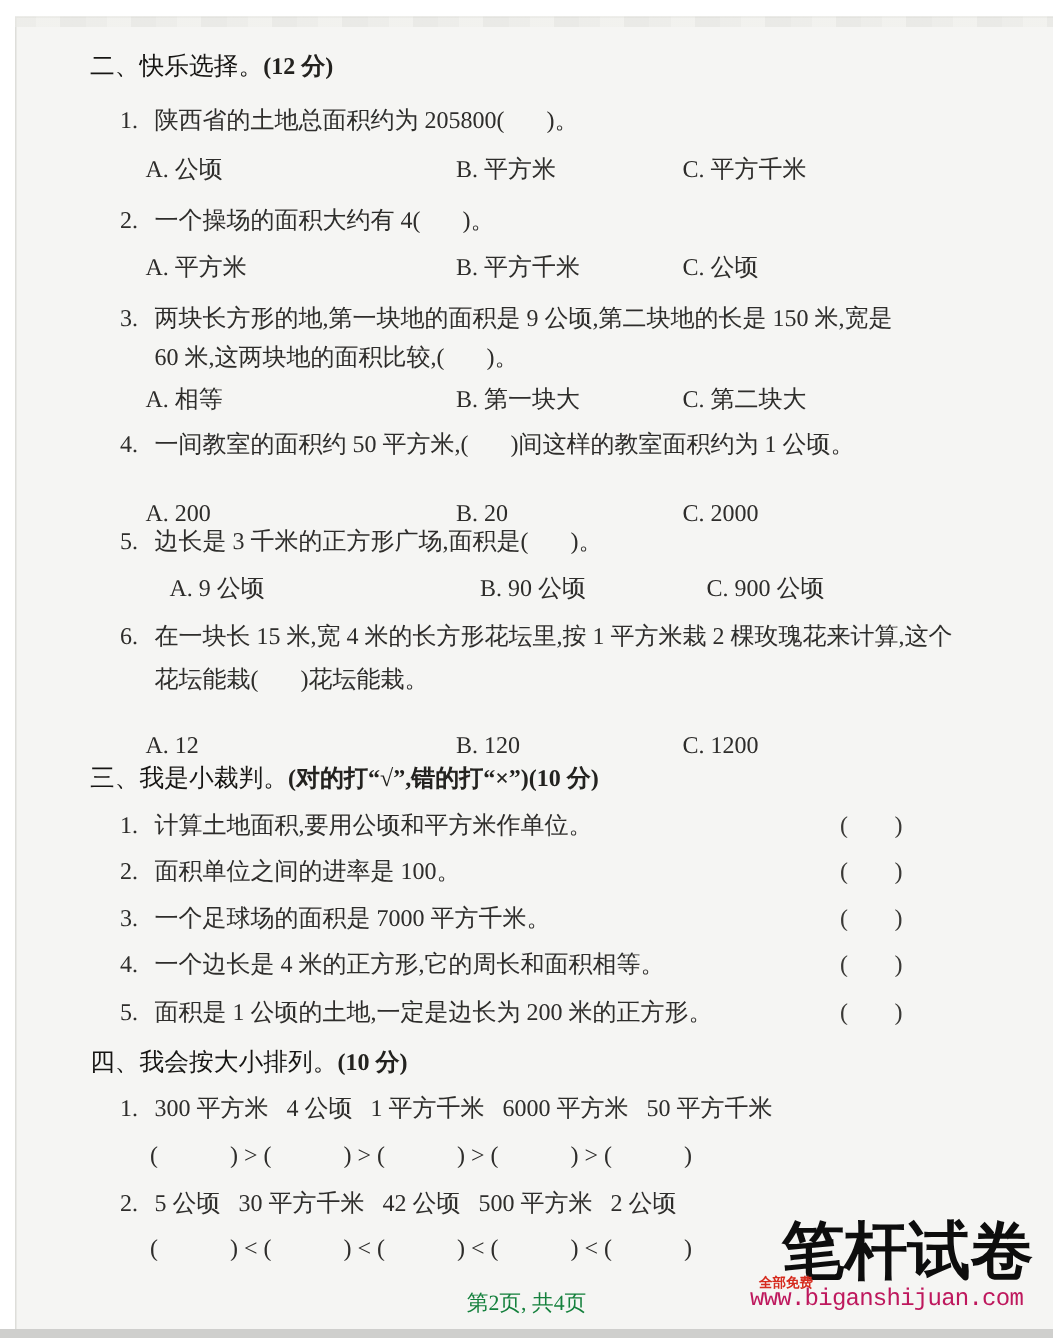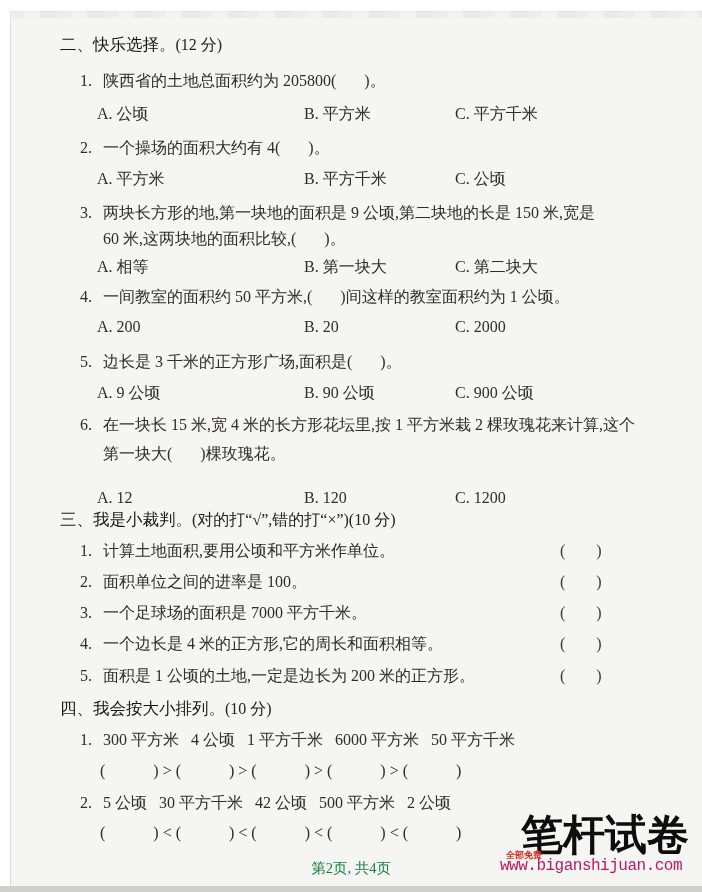--- a/index.html
+++ b/index.html
@@ -34,21 +34,21 @@
     font-size: 16px;
     line-height: 22px;
     color: #2e2d2b;
   }
   .sec-title .t {
     font-family: "Liberation Sans", "DejaVu Sans", sans-serif;
     font-weight: 400;
     font-size: 16.5px;
     color: #161513;
   }
-  .sec-title .s { font-size: 16px; color: #23221f; }
+  .sec-title .s { font-size: 16px; color: #23221f; font-weight: bold; }
   .qnum { display: inline-block; }
   .qtext { padding-left: 11px; }
   .opt { position: absolute; top: 0; }
   .oA { left: 97px; }
   .oB { left: 272px; margin-left: 32px; }
   .oC { left: 455px; }
   .judge-blank { left: 560px; color: #3a3936; letter-spacing: 1px; }
   .footer {
     position: absolute;
     left: 0; width: 702px; top: 859px;
@@ -109,35 +109,35 @@
 
 <div class="ln" style="top:202px; left:80px"><span class="qnum">3.</span><span class="qtext">两块长方形的地,第一块地的面积是 9 公顷,第二块地的长是 150 米,宽是</span></div>
 <div class="ln" style="top:228px; left:103px">60 米,这两块地的面积比较,(       )。</div>
 <div class="ln" style="top:256px; left:0; width:618px">
   <span class="opt oA">A. 相等</span>
   <span class="opt oB">B. 第一块大</span>
   <span class="opt oC">C. 第二块大</span>
 </div>
 
 <div class="ln" style="top:286px; left:80px"><span class="qnum">4.</span><span class="qtext">一间教室的面积约 50 平方米,(       )间这样的教室面积约为 1 公顷。</span></div>
-<div class="ln" style="top:316px; left:0; width:702px">
+<div class="ln" style="top:332px; left:0; width:702px">
   <span class="opt oA">A. 200</span>
   <span class="opt oB">B. 20</span>
   <span class="opt oC">C. 2000</span>
 </div>
 
 <div class="ln" style="top:351px; left:80px"><span class="qnum">5.</span><span class="qtext">边长是 3 千米的正方形广场,面积是(       )。</span></div>
-<div class="ln" style="top:382px; left:0; width:676px">
+<div class="ln" style="top:382px; left:16px; width:676px">
   <span class="opt oA">A. 9 公顷</span>
   <span class="opt oB">B. 90 公顷</span>
   <span class="opt oC">C. 900 公顷</span>
 </div>
 
 <div class="ln" style="top:414px; left:80px"><span class="qnum">6.</span><span class="qtext">在一块长 15 米,宽 4 米的长方形花坛里,按 1 平方米栽 2 棵玫瑰花来计算,这个</span></div>
-<div class="ln" style="top:443px; left:103px">第一块大(       )棵玫瑰花。</div>
+<div class="ln" style="top:443px; left:103px">花坛能栽(       )花坛能栽。</div>
 <div class="ln" style="top:487px; left:0; width:646px">
   <span class="opt oA">A. 12</span>
   <span class="opt oB">B. 120</span>
   <span class="opt oC">C. 1200</span>
 </div>
 
 <div class="ln sec-title" style="top:508px; left:60px"><span class="t">三、我是小裁判。</span><span class="s">(对的打“√”,错的打“×”)(10 分)</span></div>
 
 <div class="ln" style="top:540px; left:80px"><span class="qnum">1.</span><span class="qtext">计算土地面积,要用公顷和平方米作单位。</span></div>
 <div class="ln judge-blank" style="top:540px">(      )</div>

